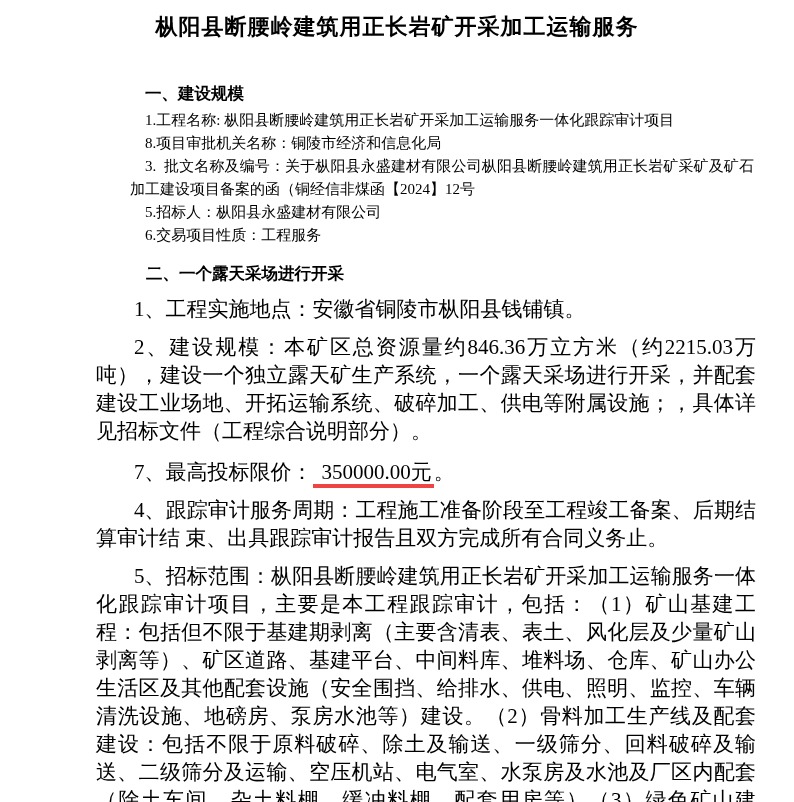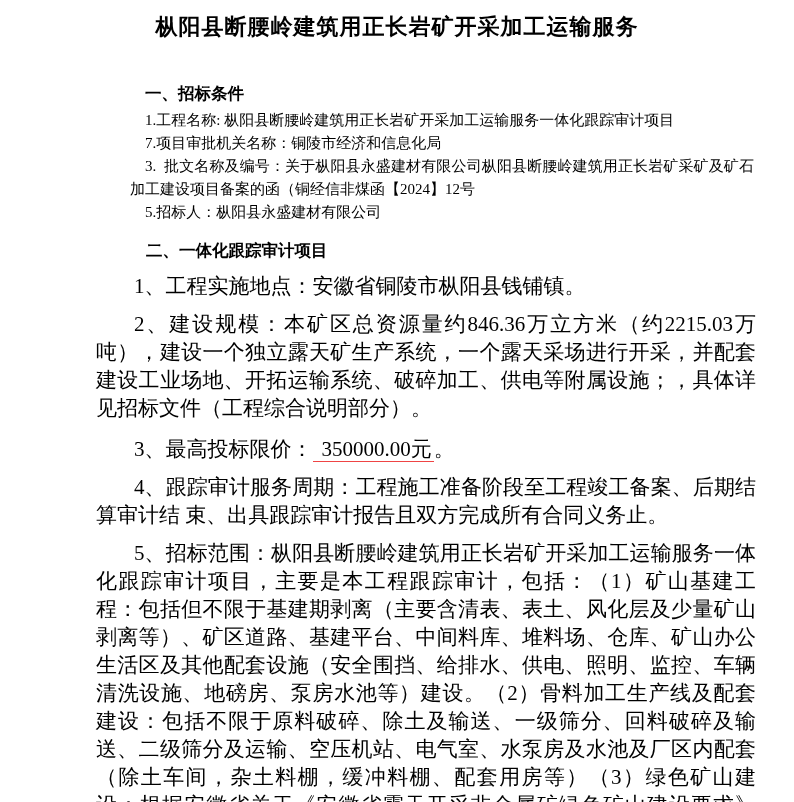--- a/index.html
+++ b/index.html
@@ -59,43 +59,44 @@
     margin: 10px 0 0 0;
     font-size: 21px;
     line-height: 28px;
     text-indent: 38px;
     text-align: justify;
   }
   .section-2 p.price-line {
     margin-top: 13px;
   }
   .price-underline {
-    border-bottom: 1px solid #ef4444;
+    border-bottom: 4px solid #ef4444;
     padding: 0 2px 0 9px;
   }
 </style>
 </head>
 <body>
 
 <div class="page">
 
   <h1 class="doc-title">
     <span class="title-line">枞阳县断腰岭建筑用正长岩矿开采加工运输服务</span>
   </h1>
 
   <div class="section-1">
-    <h2 class="section-heading">一、招标条件</h2>
+    <h2 class="section-heading">一、建设规模</h2>
     <div class="s1-item">1.工程名称: 枞阳县断腰岭建筑用正长岩矿开采加工运输服务一体化跟踪审计项目</div>
-    <div class="s1-item">7.项目审批机关名称：铜陵市经济和信息化局</div>
+    <div class="s1-item">8.项目审批机关名称：铜陵市经济和信息化局</div>
     <div class="s1-item">3.&nbsp;&nbsp;批文名称及编号：关于枞阳县永盛建材有限公司枞阳县断腰岭建筑用正长岩矿采矿及矿石加工建设项目备案的函（铜经信非煤函【2024】12号</div>
     <div class="s1-item">5.招标人：枞阳县永盛建材有限公司</div>
+    <div class="s1-item">6.交易项目性质：工程服务</div>
   </div>
 
   <div class="section-2">
-    <h2 class="section-heading">二、一体化跟踪审计项目</h2>
+    <h2 class="section-heading">二、一个露天采场进行开采</h2>
     <p>1、工程实施地点：安徽省铜陵市枞阳县钱铺镇。</p>
     <p>2、建设规模：本矿区总资源量约846.36万立方米（约2215.03万吨），建设一个独立露天矿生产系统，一个露天采场进行开采，并配套建设工业场地、开拓运输系统、破碎加工、供电等附属设施；，具体详见招标文件（工程综合说明部分）。</p>
-    <p class="price-line"><span>3、最高投标限价：</span><span class="price-underline">350000.00元</span><span>。</span></p>
+    <p class="price-line"><span>7、最高投标限价：</span><span class="price-underline">350000.00元</span><span>。</span></p>
     <p>4、跟踪审计服务周期：工程施工准备阶段至工程竣工备案、后期结算审计结 束、出具跟踪审计报告且双方完成所有合同义务止。</p>
     <p>5、招标范围：枞阳县断腰岭建筑用正长岩矿开采加工运输服务一体化跟踪审计项目，主要是本工程跟踪审计，包括：（1）矿山基建工程：包括但不限于基建期剥离（主要含清表、表土、风化层及少量矿山剥离等）、矿区道路、基建平台、中间料库、堆料场、仓库、矿山办公生活区及其他配套设施（安全围挡、给排水、供电、照明、监控、车辆清洗设施、地磅房、泵房水池等）建设。（2）骨料加工生产线及配套建设：包括不限于原料破碎、除土及输送、一级筛分、回料破碎及输送、二级筛分及运输、空压机站、电气室、水泵房及水池及厂区内配套（除土车间，杂土料棚，缓冲料棚、配套用房等）（3）绿色矿山建设：根据安徽省关于《安徽省露天开采非金属矿绿色矿山建设要求》（DB 34/T3248-2018）文</p>
   </div>
 
 </div>
 
 </body></html>

